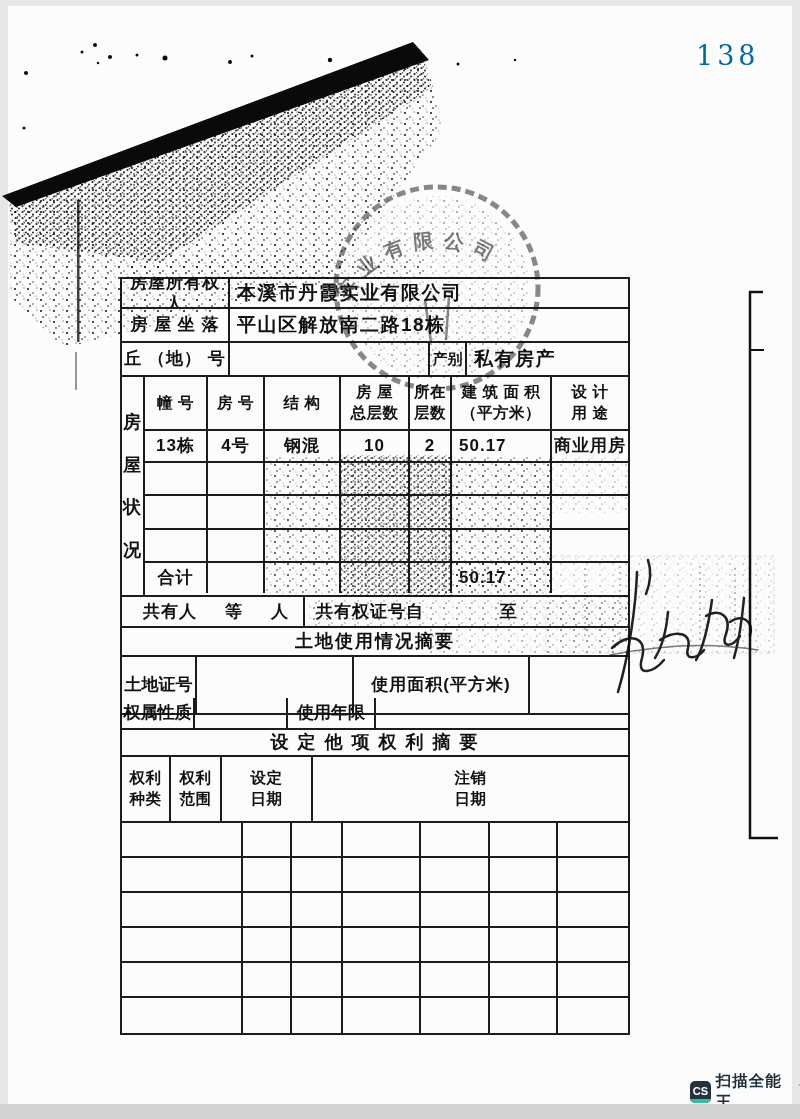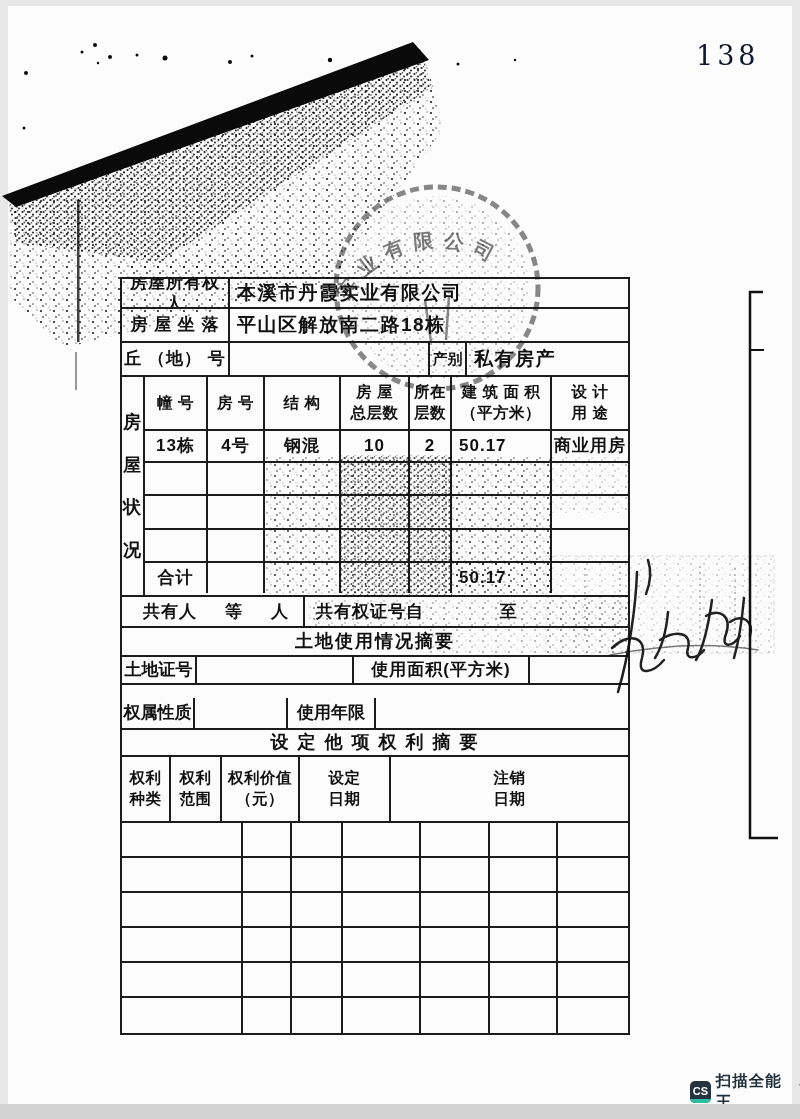--- a/index.html
+++ b/index.html
@@ -13,21 +13,21 @@
     position:absolute;left:8px;top:6px;width:784px;height:1098px;
     background:#fcfcfc;
   }
   .bottom-strip{
     position:absolute;left:0;top:1104px;width:800px;height:15px;
     background:#d2d2d2;
   }
   .page-number{
     position:absolute;left:696px;top:40px;
     font-family:"DejaVu Serif","Liberation Serif",serif;
-    font-size:27px;letter-spacing:4px;color:#0f172a;
+    font-size:27px;letter-spacing:4px;color:#0369a1;
   }
   
   .doc-table{
     position:absolute;left:120px;top:277px;width:510px;height:758px;
     border:2px solid #1c1c1c;box-sizing:border-box;
     font-weight:700;font-size:17px;
   }
   .trow{
     position:absolute;left:0;right:0;display:flex;
     border-bottom:2px solid #1c1c1c;box-sizing:border-box;
@@ -207,21 +207,21 @@
         <span>至</span>
         <span class="sp" style="flex:1.4"></span>
       </span>
     </div>
   </div>
 
   <div class="trow" style="top:349px;height:29px">
     <div class="cell grow last section-title">土地使用情况摘要</div>
   </div>
 
-  <div class="trow" style="top:378px;height:28px">
+  <div class="trow" style="top:378px;height:58px">
     <div class="cell" style="width:75px;letter-spacing:0">土地证号</div>
     <div class="cell" style="width:157px"></div>
     <div class="cell" style="width:176px">使用面积(平方米)</div>
     <div class="cell grow last"></div>
   </div>
 
   <div class="trow" style="top:419px;height:32px">
     <div class="cell" style="width:73px;letter-spacing:0">权属性质</div>
     <div class="cell" style="width:93px"></div>
     <div class="cell" style="width:88px;letter-spacing:0">使用年限</div>
@@ -232,24 +232,20 @@
   </div>
 
   <div class="trow" style="top:478px;height:66px">
     <div class="cell col hdr" style="width:49px">
       <span class="cl">权利</span>
         <span class="cl">种类</span>
     </div>
     <div class="cell col hdr" style="width:51px">
       <span class="cl">权利</span>
         <span class="cl">范围</span>
-    </div>
-    <div class="cell col hdr" style="width:78px">
-      <span class="cl">权利价值</span>
-        <span class="cl">（元）</span>
     </div>
     <div class="cell col hdr" style="width:91px">
       <span class="cl">设定</span>
         <span class="cl">日期</span>
     </div>
     <div class="cell col hdr grow last">
       <span class="cl">注销</span>
         <span class="cl">日期</span>
     </div>
   </div>

